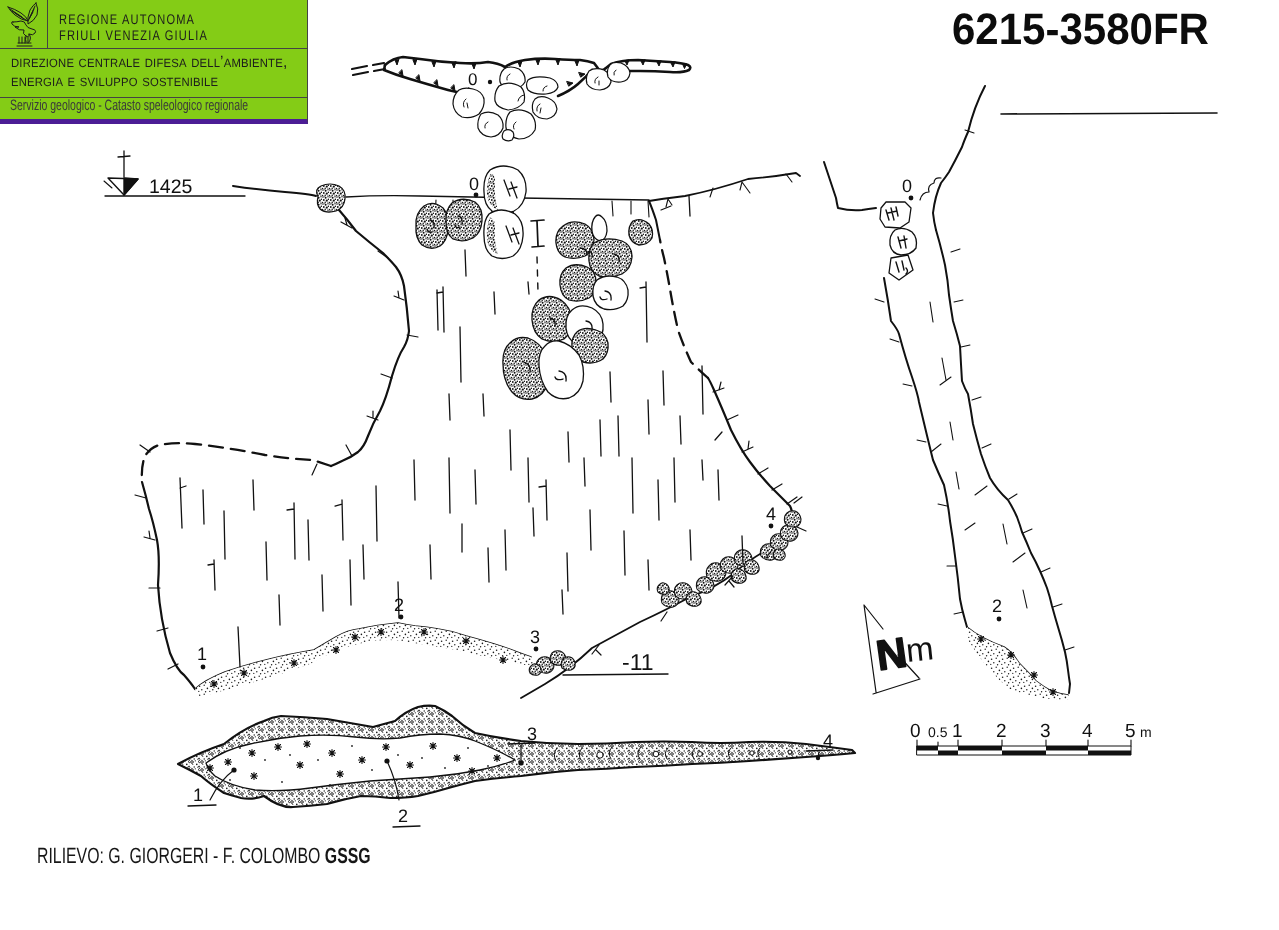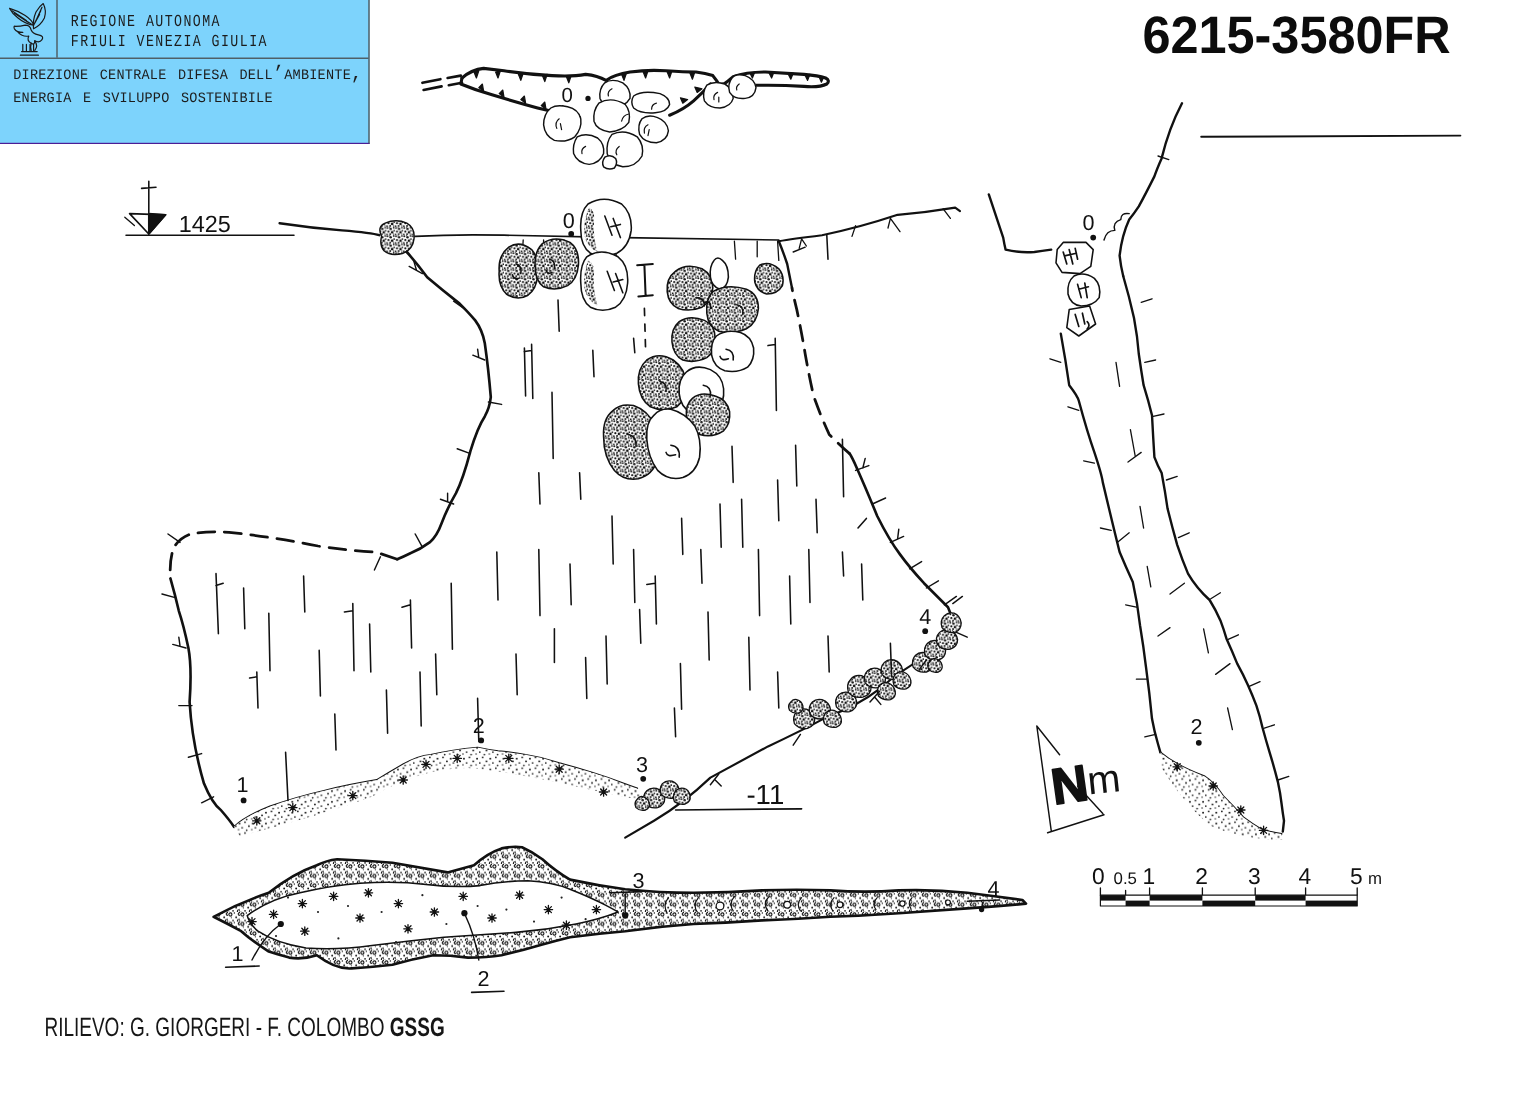--- a/index.html
+++ b/index.html
@@ -1,20 +1,20 @@
 <!DOCTYPE html>
 <html><head>
 <meta charset="utf-8">
 <style>
   html,body{margin:0;padding:0;-webkit-font-smoothing:antialiased;}
   *{-webkit-font-smoothing:antialiased;text-rendering:geometricPrecision;}
   body{width:1279px;height:930px;background:#ffffff;position:relative;
        font-family:"Liberation Sans", sans-serif;overflow:hidden;}
   .abs{position:absolute;}
-  #hdr{left:0;top:0;width:307px;height:119px;border-right:1px solid #444;border-bottom:1px solid #4c1d95;background:#7dd3fc;font-family:Liberation Mono, monospace;}
+  #hdr{left:0;top:0;width:307px;height:119px;border-right:1px solid #444;border-bottom:5px solid #4c1d95;background:#84cc16;}
   #hdr .r1{position:absolute;left:0;top:0;width:307px;height:48px;border-bottom:1px solid #444;}
   #hdr .logo{position:absolute;left:0;top:0;width:47px;height:48px;border-right:1px solid #444;}
   #hdr .rn{position:absolute;left:59px;top:11px;color:#1c1c1c;font-size:14px;letter-spacing:1.5px;line-height:16px;white-space:nowrap;transform:scaleX(0.79);transform-origin:0 0;}
   #hdr .r2{position:absolute;left:11px;top:53px;color:#1c1c1c;font-size:16.5px;line-height:18.5px;font-variant:small-caps;letter-spacing:0.2px;white-space:nowrap;transform:scaleX(0.94);transform-origin:0 0;}
   #hdr .r3{position:absolute;left:0;top:97px;width:307px;height:22px;border-top:1px solid #444;}
   #hdr .r3 span{position:absolute;left:10px;top:-1px;color:#3a3a3a;font-size:15px;white-space:nowrap;transform:scaleX(0.70);transform-origin:0 0;}
   #title{left:952px;top:5px;font-size:44px;transform:scaleX(0.955);transform-origin:0 0;font-weight:bold;color:#0c0c0c;letter-spacing:0px;white-space:nowrap;}
   #credit{left:37px;top:843px;font-size:22px;color:#161616;white-space:nowrap;transform:scaleX(0.72);transform-origin:0 0;}
 </style>
 </head>
@@ -38,20 +38,24 @@
 
           <path d="M18,43 L31,43 M17,46 L32,46 M19,37 L19,43 M22,37 L22,43 M25,37 L25,43 M28,37 L28,43"></path>
         </g>
       </svg>
     </div>
 
     <div class="rn">REGIONE AUTONOMA<br>FRIULI VENEZIA GIULIA</div>
   </div>
 
   <div class="r2">direzione centrale difesa dell’ambiente,<br>energia e sviluppo sostenibile</div>
+  <div class="r3">
+
+    <span>Servizio geologico - Catasto speleologico regionale</span>
+  </div>
 </div>
 
 <div id="title" class="abs">6215-3580FR</div>
 
 <div id="credit" class="abs">RILIEVO: G. GIORGERI - F. COLOMBO <b>GSSG</b></div>
 
 <svg class="abs" style="left:0;top:0" width="1279" height="930" viewBox="0 0 1279 930">
 <defs>
   <pattern id="stip" width="7" height="7" patternUnits="userSpaceOnUse">
     <rect width="7" height="7" fill="#fff"></rect>

